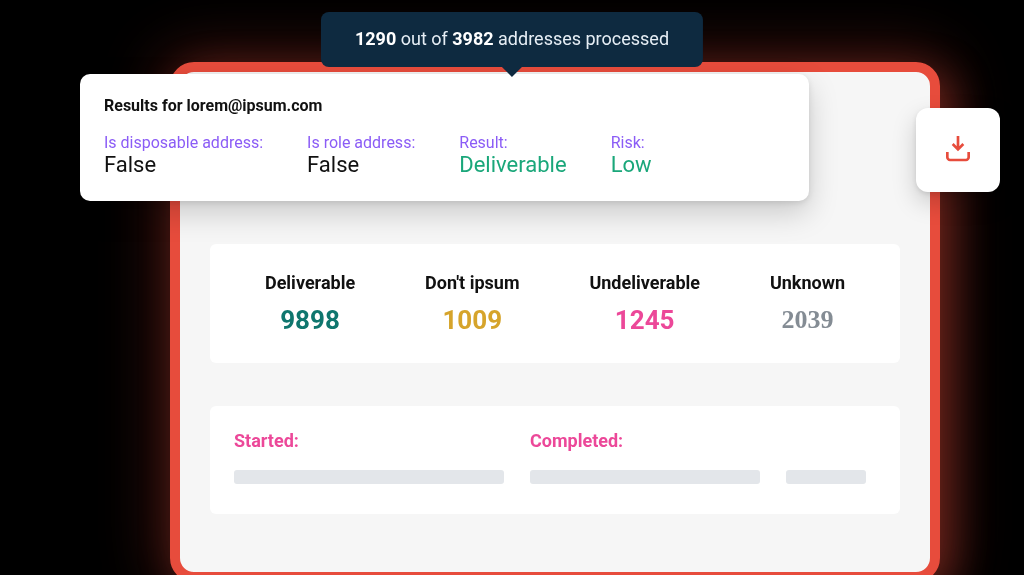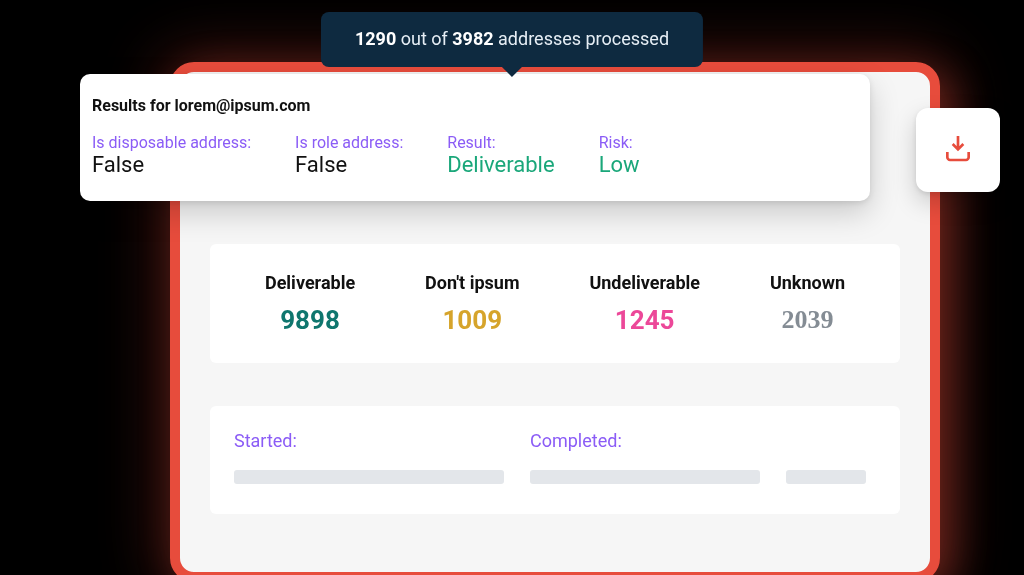--- a/index.html
+++ b/index.html
@@ -62,25 +62,25 @@
       width: 0;
       height: 0;
       border-left: 12px solid transparent;
       border-right: 12px solid transparent;
       border-top: 12px solid #0e2a40;
     }
     .results-card {
       position: absolute;
       top: 74px;
       left: 80px;
-      width: 790px;
+      width: 729px;
       background: #fff;
       border-radius: 10px;
       box-shadow: 0 12px 30px rgba(0,0,0,0.18), 0 2px 6px rgba(0,0,0,0.10);
-      padding: 22px 12px 24px;
+      padding: 22px 24px 24px;
       z-index: 20;
     }
     .results-title {
       font-size: 16px;
       font-weight: 700;
       color: #111;
       margin-bottom: 18px;
     }
     .results-row {
       display: flex;
@@ -163,22 +163,22 @@
       gap: 26px;
     }
     .time-col {
       flex: 0 0 auto;
     }
     .time-col.started { width: 270px; }
     .time-col.completed { width: 230px; }
     .time-col.other { width: 80px; }
     .time-label {
       font-size: 18px;
-      font-weight: 400;
-      color: #8b5cf6;
+      font-weight: 700;
+      color: #ec4899;
       margin-bottom: 18px;
       min-height: 22px;
     }
     .placeholder-bar {
       height: 14px;
       background: #e3e6ea;
       border-radius: 3px;
     }
   </style>
 </head>

